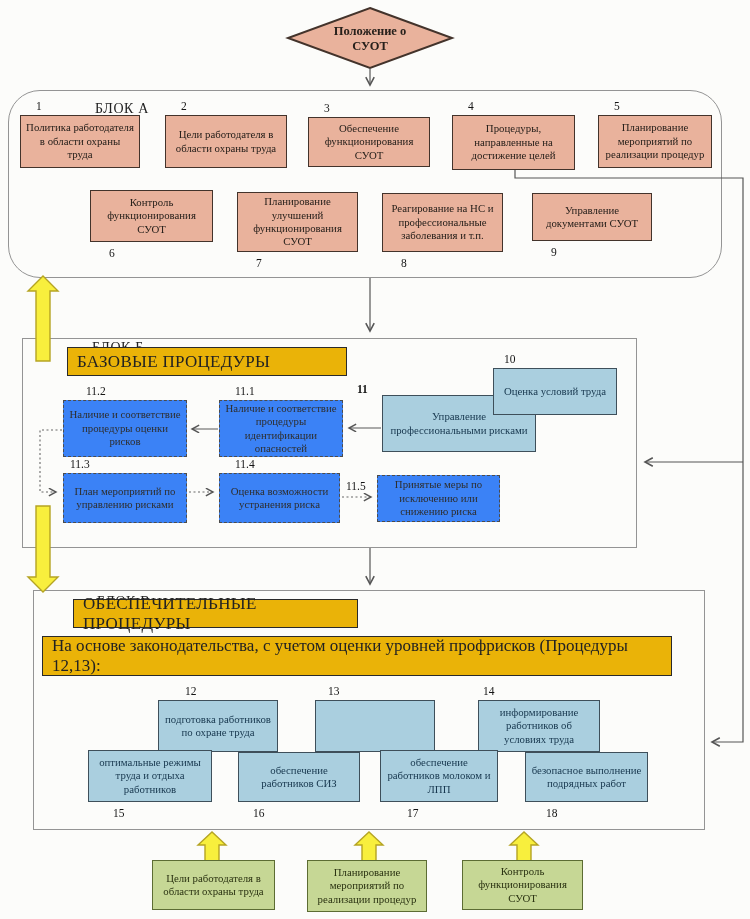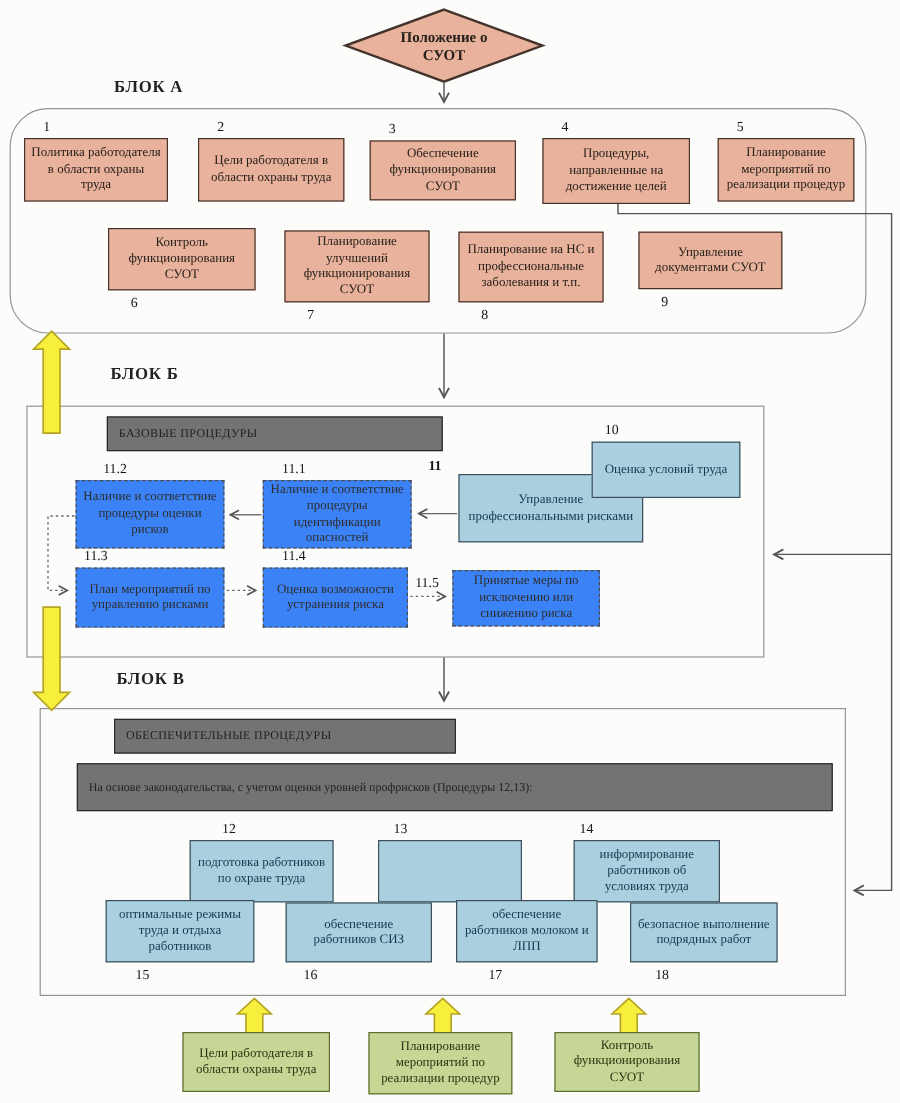--- a/index.html
+++ b/index.html
@@ -9,23 +9,23 @@
   svg.ov{position:absolute;left:0;top:0;width:750px;height:919px;z-index:2;pointer-events:none;}
   .box{position:absolute;display:flex;align-items:center;justify-content:center;text-align:center;
        font-size:10.8px;line-height:1.25;padding:2px 5px;box-sizing:border-box;z-index:3;}
   .salmon{background:#e9b29c;border:1.6px solid #43332b;color:#27201b;}
   .blue{background:#aacfdf;border:1.4px solid #3e4f5a;color:#17374e;}
   .grayb{background:#3b82f6;border:1.5px dashed #4c4c4c;color:#2e2e2e;}
   .greenb{background:#c6d795;border:1.5px solid #5c6c33;color:#2b3312;}
   .num{position:absolute;font-size:11.5px;color:#141414;white-space:nowrap;}
   .nt{top:-17px;left:15px;}
   .nb{bottom:-19px;left:18px;}
-  .titlebox{position:absolute;background:#737373;border:1.5px solid #2a2a2a;display:flex;align-items:center;
-            padding-left:9px;font-size:10px;z-index:3;box-sizing:border-box;letter-spacing:.3px;margin-left:22px;}
-  .blabel{position:absolute;font-weight:bold;font-size:14px;z-index:3;letter-spacing:.6px;}
+  .titlebox{position:absolute;background:#eab308;border:1.5px solid #2a2a2a;display:flex;align-items:center;
+            padding-left:9px;font-size:17px;z-index:3;box-sizing:border-box;letter-spacing:.3px;}
+  .blabel{position:absolute;font-weight:normal;font-size:14px;z-index:3;letter-spacing:.6px;margin-top:35px;}
   .diamond-text{position:absolute;left:310;top:24px;z-index:3;font-weight:bold;font-size:12.5px;
                 text-align:center;color:#27201b;}
 </style>
 </head>
 <body>
 
 <div class="canvas">
 
   <div class="frame" style="left:8px;top:90px;width:714px;height:188px;border-radius:32px;"></div>
   <div class="frame" style="left:22px;top:338px;width:615px;height:210px;"></div>
@@ -88,21 +88,21 @@
   <div class="box salmon" style="left:90px;top:190px;width:123px;height:52px;">
     <span class="num nb">6</span>
     <span>Контроль функционирования СУОТ</span>
     </div>
   <div class="box salmon" style="left:237px;top:192px;width:121px;height:60px;">
     <span class="num nb">7</span>
     <span>Планирование улучшений функционирования СУОТ</span>
     </div>
   <div class="box salmon" style="left:382px;top:193px;width:121px;height:59px;">
     <span class="num nb">8</span>
-    <span>Планирование на НС и профессиональные заболевания и т.п.</span>
+    <span>Реагирование на НС и профессиональные заболевания и т.п.</span>
     </div>
   <div class="box salmon" style="left:532px;top:193px;width:120px;height:48px;">
     <span class="num nb">9</span>
     <span>Управление документами СУОТ</span>
     </div>
 
   <div class="titlebox" style="left:67px;top:347px;width:280px;height:29px;">БАЗОВЫЕ ПРОЦЕДУРЫ</div>
 
   <div class="box blue" style="left:382px;top:395px;width:154px;height:57px;">
     <span class="num" style="top:-14px;left:-26px;font-weight:bold;">11</span>

